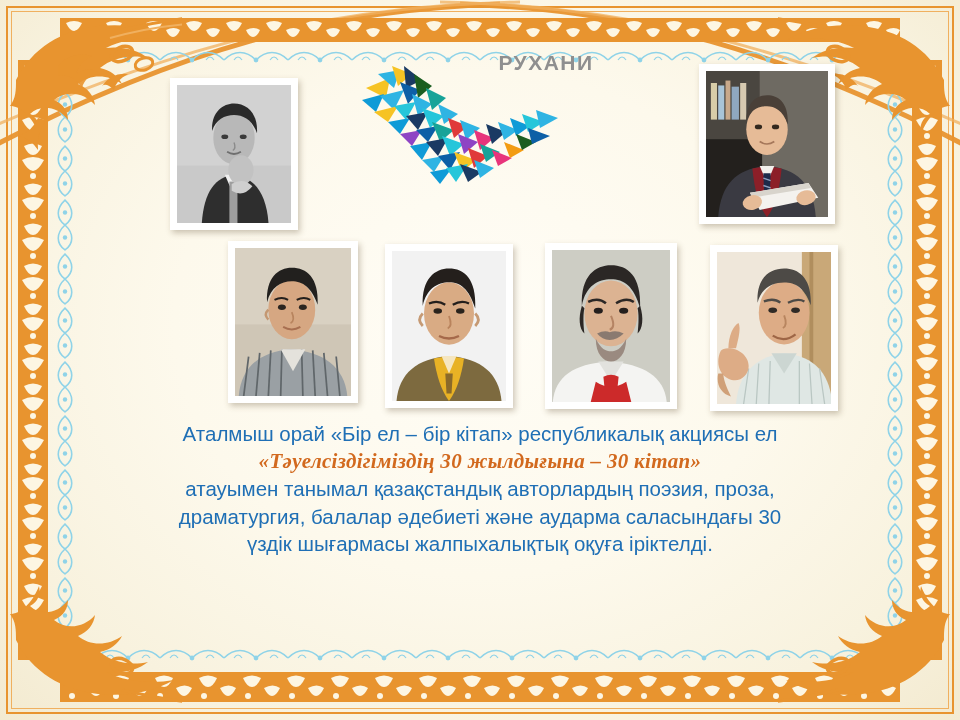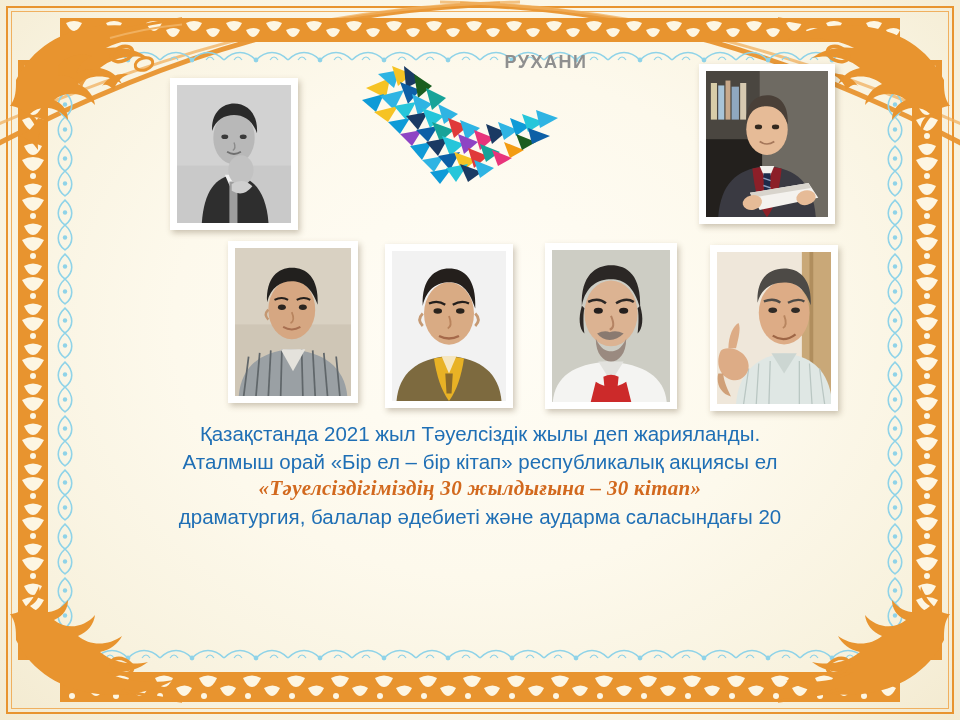--- a/index.html
+++ b/index.html
@@ -53,21 +53,21 @@
   .arcs{position:absolute;top:0;left:0;width:960px;height:180px;}
   .arcs svg{width:100%;height:100%;display:block;}
 
   
   .logo{
     position:absolute;left:360px;top:22px;width:270px;height:175px;
   }
   .logo svg.bird{position:absolute;left:0;top:38px;width:200px;height:130px;}
   .logo-text{
     position:absolute;left:96px;top:28px;width:180px;
-    color:#8f8f8f;font-weight:bold;font-size:18px;line-height:25px;
+    color:#8f8f8f;font-weight:bold;font-size:21px;line-height:25px;
     letter-spacing:1.5px;text-align:center;
     font-family:"Liberation Sans","DejaVu Sans",sans-serif;
   }
   .logo-text div{white-space:nowrap;}
 
   
   .photo{
     position:absolute;background:#ffffff;
     padding:7px;
     box-shadow:2px 3px 6px rgba(90,70,40,0.30);
@@ -462,19 +462,20 @@
         <path d="M58,50 q3,8 -1,10" stroke="#b8855f" stroke-width="1.5" fill="none"></path>
         <path d="M49,66 q9,6 18,-1" stroke="#9e6646" stroke-width="1.8" fill="none"></path>
         <path d="M8,78 C4,86 6,96 14,100 C22,104 30,98 30,90 C30,82 22,76 14,76 C11,76 9,77 8,78 Z" fill="#ddac86"></path>
         <path d="M14,76 C14,66 18,58 22,56 C24,60 22,68 20,76 Z" fill="#ddac86"></path>
         <path d="M6,96 C4,104 8,112 16,114 C12,106 10,100 10,96 Z" fill="#d0a078"></path>
       </svg>
     </div>
   </div>
 
   <div class="textblock">
-    <div class="tline">Қазақстанда 2021 жыл Тәуелсіздік жылы деп жарияланды.</div>
     <div class="tline">Аталмыш орай «Бір ел – бір кітап» республикалық акциясы ел</div>
     <div class="tline accent">«Тәуелсіздігіміздің 30 жылдығына – 30 кітап»</div>
-    <div class="tline">драматургия, балалар әдебиеті және аударма саласындағы 20</div>
+    <div class="tline">атауымен танымал қазақстандық авторлардың поэзия, проза,</div>
+    <div class="tline">драматургия, балалар әдебиеті және аударма саласындағы 30</div>
+    <div class="tline">үздік шығармасы жалпыхалықтық оқуға іріктелді.</div>
   </div>
 
 </div>
 
 </body></html>

